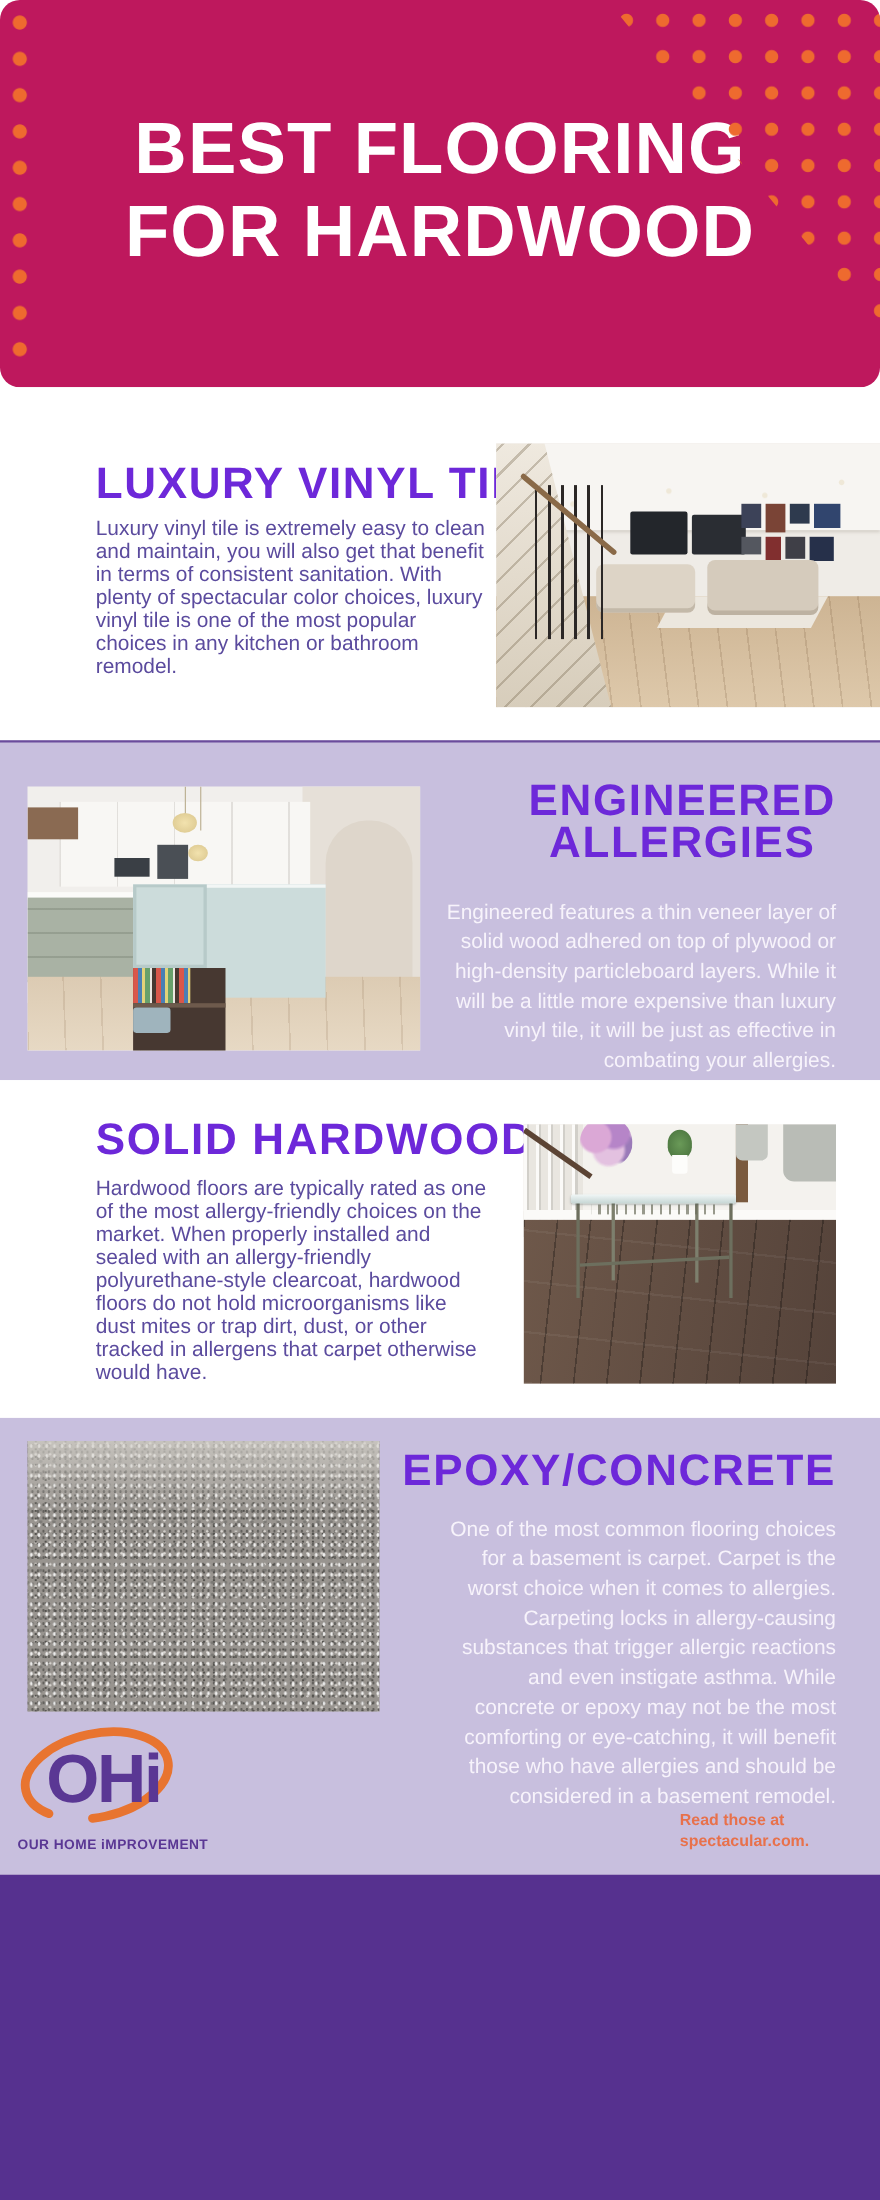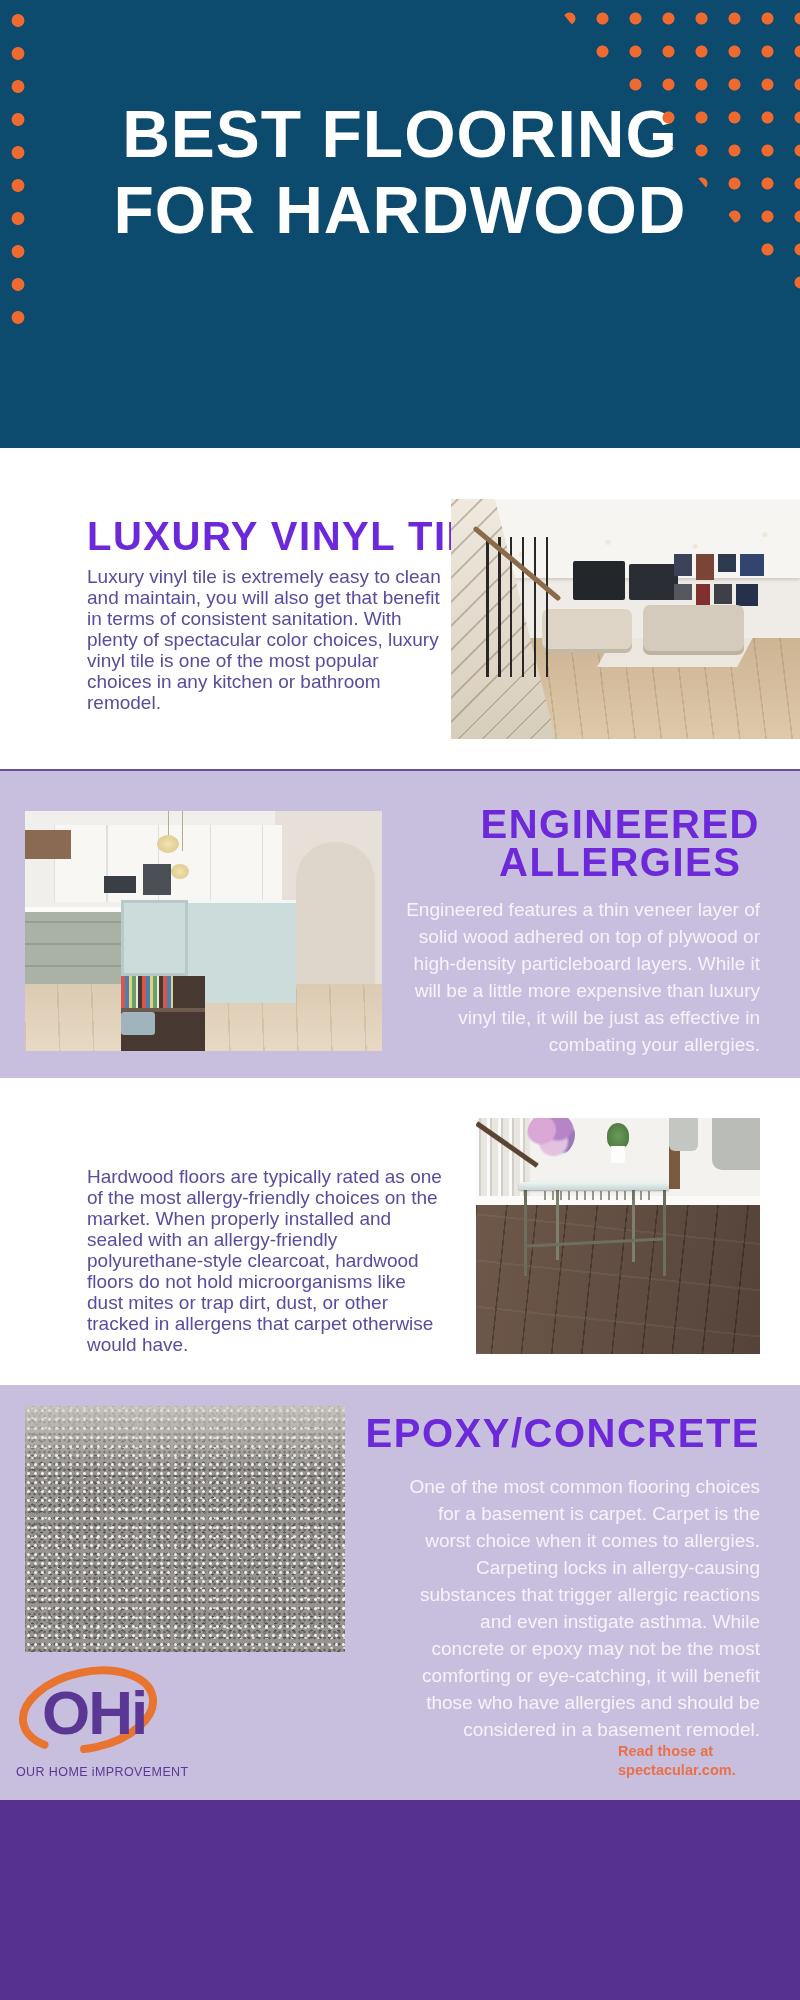--- a/index.html
+++ b/index.html
@@ -1,20 +1,20 @@
 <!DOCTYPE html>
 <html><head>
 <meta charset="utf-8">
 <style>
   * { margin:0; padding:0; box-sizing:border-box; }
   body { background:#ffffff; font-family:"Liberation Sans", sans-serif; }
   .page { position:relative; width:800px; height:2000px; margin:0 auto; overflow:hidden; background:#ffffff; }
 
   
-  .header { position:relative; height:448px; background:#0c4a6e; overflow:hidden; }
+  .header { position:relative; height:352px; background:#be185d; overflow:hidden;border-radius:18px; }
   .title { padding-top:96px; text-align:center; color:#ffffff; font-weight:800;
            font-size:66px; line-height:76px; letter-spacing:1px; }
   .dots-left { position:absolute; left:6px; top:2px; width:24px; height:334px;
       background-image:radial-gradient(circle, #EE6A2F 6px, rgba(0,0,0,0) 6.8px);
       background-size:24px 33px; background-position:center 2px; }
   .dots-corner { position:absolute; right:0; top:0; width:256px; height:302px;
       background-image:radial-gradient(circle, #EE6A2F 5.6px, rgba(0,0,0,0) 6.4px);
       background-size:33px 33px; background-position:9px 2px;
       clip-path:polygon(3% 0%, 100% 0%, 100% 100%); }
 
@@ -139,21 +139,21 @@
         radial-gradient(#54524e 1px, rgba(0,0,0,0) 1.5px),
         radial-gradient(#7b7975 1.2px, rgba(0,0,0,0) 1.9px),
         radial-gradient(rgba(233,230,225,.9) 1px, rgba(0,0,0,0) 1.6px),
         radial-gradient(#63615d 0.9px, rgba(0,0,0,0) 1.4px);
       background-size:7px 9px, 9px 7px, 12px 11px, 13px 10px, 5px 6px;
       background-position:0 0, 3px 4px, 6px 2px, 1px 7px, 2px 1px; }
   .p4-light { inset:0; background:linear-gradient(to bottom, rgba(214,211,205,.75), rgba(0,0,0,0) 26%); }
 
   
   .logo { position:absolute; left:12px; top:281px; width:156px; }
-  .logo-tagline { margin-top:1px; padding-left:4px; color:#5A3794; font-size:12.5px; font-weight:normal; letter-spacing:.4px; white-space:nowrap; }
+  .logo-tagline { margin-top:1px; padding-left:4px; color:#5A3794; font-size:12.5px; font-weight:bold; letter-spacing:.4px; white-space:nowrap; }
 
   
   .read-more { position:absolute; left:618px; top:357px; color:#E8714B; font-size:14.5px; line-height:19px; font-weight:bold; }
 </style>
 </head>
 <body>
 
 <div class="page">
 
   <div class="header">
@@ -190,21 +190,21 @@
       <div class="p1-balusters"></div>
       <div class="p1-handrail"></div>
     </div>
   </div>
 
   <div class="section s2 sec-lav">
     <div class="h-orange h-right" style="right:40px; top:34px;">
       <div>ENGINEERED</div>
       <div>ALLERGIES</div>
     </div>
-    <div class="body-light" style="right:40px; top:125px; width:354px;">Engineered features a thin veneer layer of solid wood adhered on top of plywood or high-density particleboard layers. While it will be a little more expensive than luxury vinyl tile, it will be just as effective in combating your allergies.</div>
+    <div class="body-light" style="right:40px; top:141px; width:354px;">Engineered features a thin veneer layer of solid wood adhered on top of plywood or high-density particleboard layers. While it will be a little more expensive than luxury vinyl tile, it will be just as effective in combating your allergies.</div>
     <div class="photo p2">
       <div class="p2-wall-r"></div>
       <div class="p2-arch"></div>
       <div class="p2-uppers"></div>
       <div class="p2-hood"></div>
       <div class="p2-micro"></div>
       <div class="p2-oven"></div>
       <div class="p2-counter-l"></div>
       <div class="p2-lowers"></div>
       <div class="p2-floor"></div>
@@ -217,20 +217,21 @@
         <div class="p2-shelf">
           <div class="p2-books"></div>
           <div class="p2-shelfline"></div>
           <div class="p2-bin"></div>
         </div>
       </div>
     </div>
   </div>
 
   <div class="section s3 sec-white">
+    <div class="h-orange" style="left:87px; top:32px;">SOLID HARDWOOD</div>
     <div class="body-purple" style="left:87px; top:88px; width:356px;">Hardwood floors are typically rated as one of the most allergy-friendly choices on the market. When properly installed and sealed with an allergy-friendly polyurethane-style clearcoat, hardwood floors do not hold microorganisms like dust mites or trap dirt, dust, or other tracked in allergens that carpet otherwise would have.</div>
     <div class="photo p3">
       <div class="p3-stairs"></div>
       <div class="p3-rail"></div>
       <div class="p3-base"></div>
       <div class="p3-floor"></div>
       <div class="p3-post"></div>
       <div class="p3-chair"></div>
       <div class="p3-chair2"></div>
       <div class="p3-flowers"></div>

